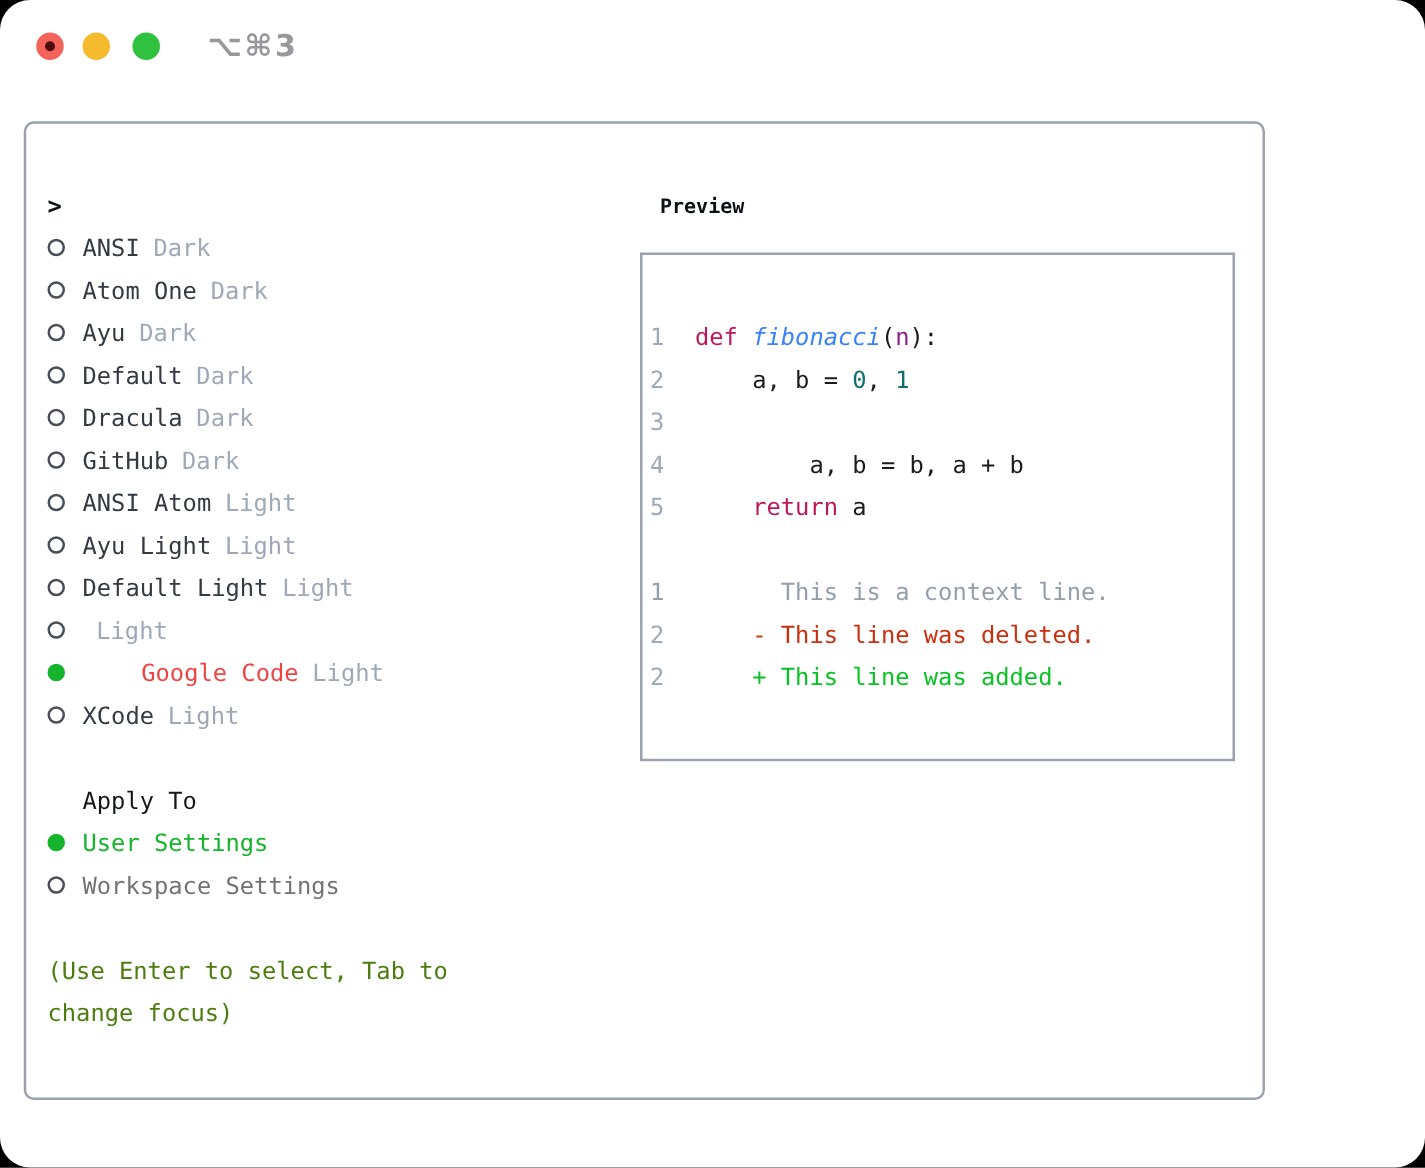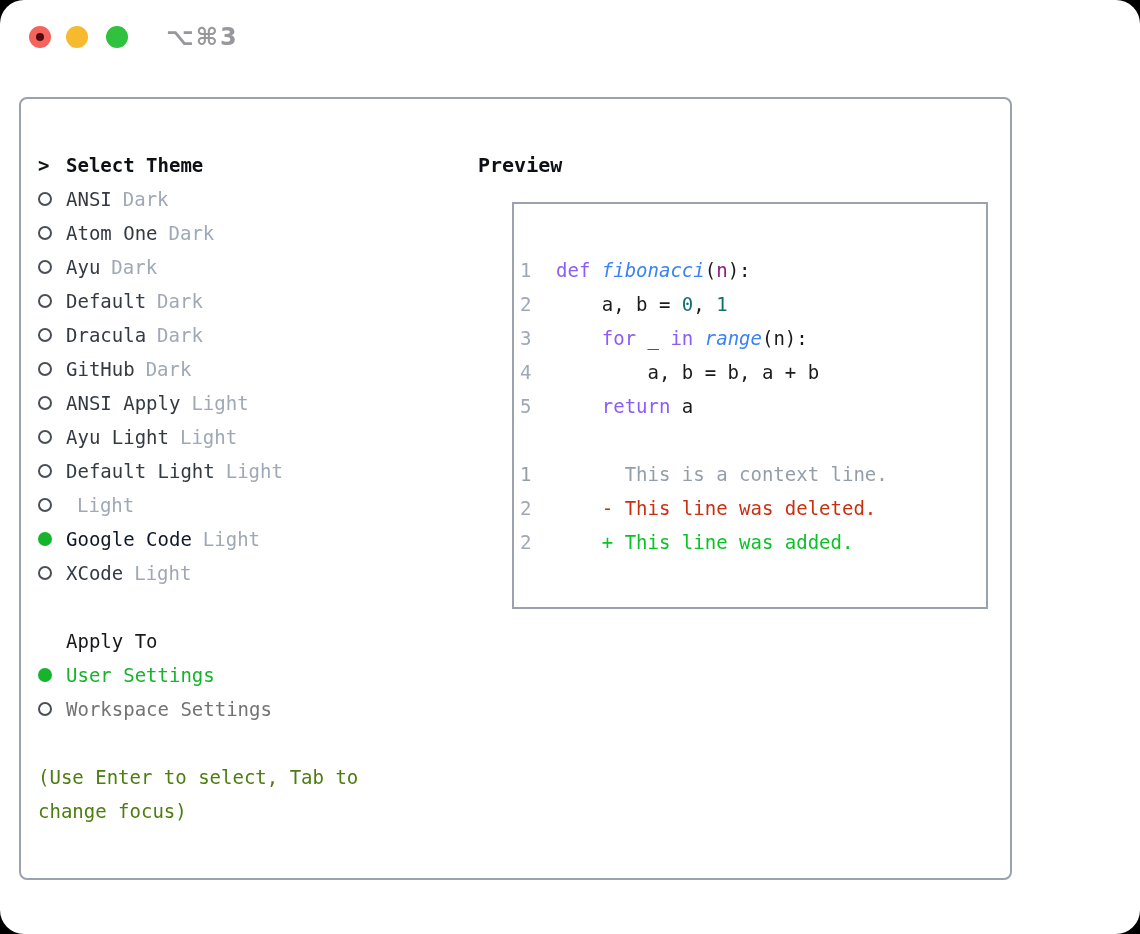--- a/index.html
+++ b/index.html
@@ -31,37 +31,37 @@
   
   .left-col { position:absolute; left:17px; top:49px; width:400px; font-size:19px; line-height:34px; }
   .row { display:flex; align-items:center; height:34px; white-space:pre; }
   .marker { display:inline-block; width:28px; flex:0 0 28px; }
   .chevron { font-weight:bold; color:#101418; }
   .circle { display:inline-block; width:14px; height:14px; border-radius:50%;
             border:2px solid #484f57; margin-top:2px; }
   .circle.sel { background:#16b42c; border-color:#16b42c; }
   .hdr { font-weight:bold; color:#0d1014; }
   .tname { color:#343a41; }
-  .tname.sel { color:#0f172a; }
+  .tname.sel { color:#ef4444;margin-left:47px; }
   .tvariant { color:#9fa8b6; margin-left:11px; }
   .apply-hdr { color:#16181c; }
   .apply-label { color:#737373; }
   .apply-label.sel { color:#16b42c; }
   .spacer-top { margin-top:34px;text-align:right; }
   .help { margin-top:34px; width:380px; color:#4d7c0f; font-size:19px; line-height:34px; white-space:normal; }
 
   
-  .preview-title { position:absolute; left:457px; top:49px; font-size:20px; line-height:34px;
+  .preview-title { position:absolute; left:507px; top:49px; font-size:16px; line-height:34px;
                    font-weight:bold; color:#0d1014; }
   .preview-box { position:absolute; left:491px; top:103px; width:476px; height:407px;
                  border:2px solid #9aa2ae; background:#fff; padding-top:49px; overflow:hidden; }
   .crow { display:flex; height:34px; line-height:34px; font-size:19px; }
   .ln { flex:0 0 42px; width:42px; padding-left:6px; color:#9fa8b6; }
   .ct { white-space:pre; color:#1b1b1b; }
-  .tok-kw  { color:#8b5cf6; }
+  .tok-kw  { color:#be185d; }
   .tok-fn  { color:#3b82f6;font-style:italic; }
   .tok-prm { color:#8a1e8a; }
   .tok-num { color:#10706c; }
   .tok-pl  { color:#1b1b1b; }
   .diff-block { margin-top:34px; }
   .diff-context .ct, .diff-context .ln { color:#949eab; }
   .diff-deleted .ct { color:#c9300f; }
   .diff-added   .ct { color:#0bc226;text-align:center; }
 </style>
 </head>
@@ -74,31 +74,30 @@
     <div class="dot dot-yellow"></div>
     <div class="dot dot-green"></div>
     <div class="win-title">⌥⌘3</div>
   </div>
 
   <div class="main-box">
 
     <div class="left-col">
       <div class="row">
         <span class="marker chevron">&gt;</span>
-        <span class="hdr">Select Theme</span>
       </div>
 
       <div id="theme-list">
           <div class="row"><span class="marker"><span class="circle"></span></span><span class="tname">ANSI</span><span class="tvariant">Dark</span></div>
           <div class="row"><span class="marker"><span class="circle"></span></span><span class="tname">Atom One</span><span class="tvariant">Dark</span></div>
           <div class="row"><span class="marker"><span class="circle"></span></span><span class="tname">Ayu</span><span class="tvariant">Dark</span></div>
           <div class="row"><span class="marker"><span class="circle"></span></span><span class="tname">Default</span><span class="tvariant">Dark</span></div>
           <div class="row"><span class="marker"><span class="circle"></span></span><span class="tname">Dracula</span><span class="tvariant">Dark</span></div>
           <div class="row"><span class="marker"><span class="circle"></span></span><span class="tname">GitHub</span><span class="tvariant">Dark</span></div>
-          <div class="row"><span class="marker"><span class="circle"></span></span><span class="tname">ANSI Apply</span><span class="tvariant">Light</span></div>
+          <div class="row"><span class="marker"><span class="circle"></span></span><span class="tname">ANSI Atom</span><span class="tvariant">Light</span></div>
           <div class="row"><span class="marker"><span class="circle"></span></span><span class="tname">Ayu Light</span><span class="tvariant">Light</span></div>
           <div class="row"><span class="marker"><span class="circle"></span></span><span class="tname">Default Light</span><span class="tvariant">Light</span></div>
           <div class="row"><span class="marker"><span class="circle"></span></span><span class="tvariant">Light</span></div>
           <div class="row"><span class="marker"><span class="circle sel"></span></span><span class="tname sel">Google Code</span><span class="tvariant">Light</span></div>
           <div class="row"><span class="marker"><span class="circle"></span></span><span class="tname">XCode</span><span class="tvariant">Light</span></div>
         </div>
 
       <div class="row spacer-top">
         <span class="marker"></span>
         <span class="apply-hdr">Apply To</span>
@@ -119,21 +118,20 @@
           <div class="crow">
             <span class="ln">1</span>
             <span class="ct"><span class="tok-kw">def </span><span class="tok-fn">fibonacci</span><span class="tok-pl">(</span><span class="tok-prm">n</span><span class="tok-pl">):</span></span>
           </div>
           <div class="crow">
             <span class="ln">2</span>
             <span class="ct"><span class="tok-pl">    a, b = </span><span class="tok-num">0</span><span class="tok-pl">, </span><span class="tok-num">1</span></span>
           </div>
           <div class="crow">
             <span class="ln">3</span>
-            <span class="ct"><span class="tok-pl">    </span><span class="tok-kw">for</span><span class="tok-pl"> _ </span><span class="tok-kw">in</span><span class="tok-pl"> </span><span class="tok-fn">range</span><span class="tok-pl">(n):</span></span>
           </div>
           <div class="crow">
             <span class="ln">4</span>
             <span class="ct"><span class="tok-pl">        a, b = b, a + b</span></span>
           </div>
           <div class="crow">
             <span class="ln">5</span>
             <span class="ct"><span class="tok-pl">    </span><span class="tok-kw">return</span><span class="tok-pl"> a</span></span>
           </div>
         </div>

